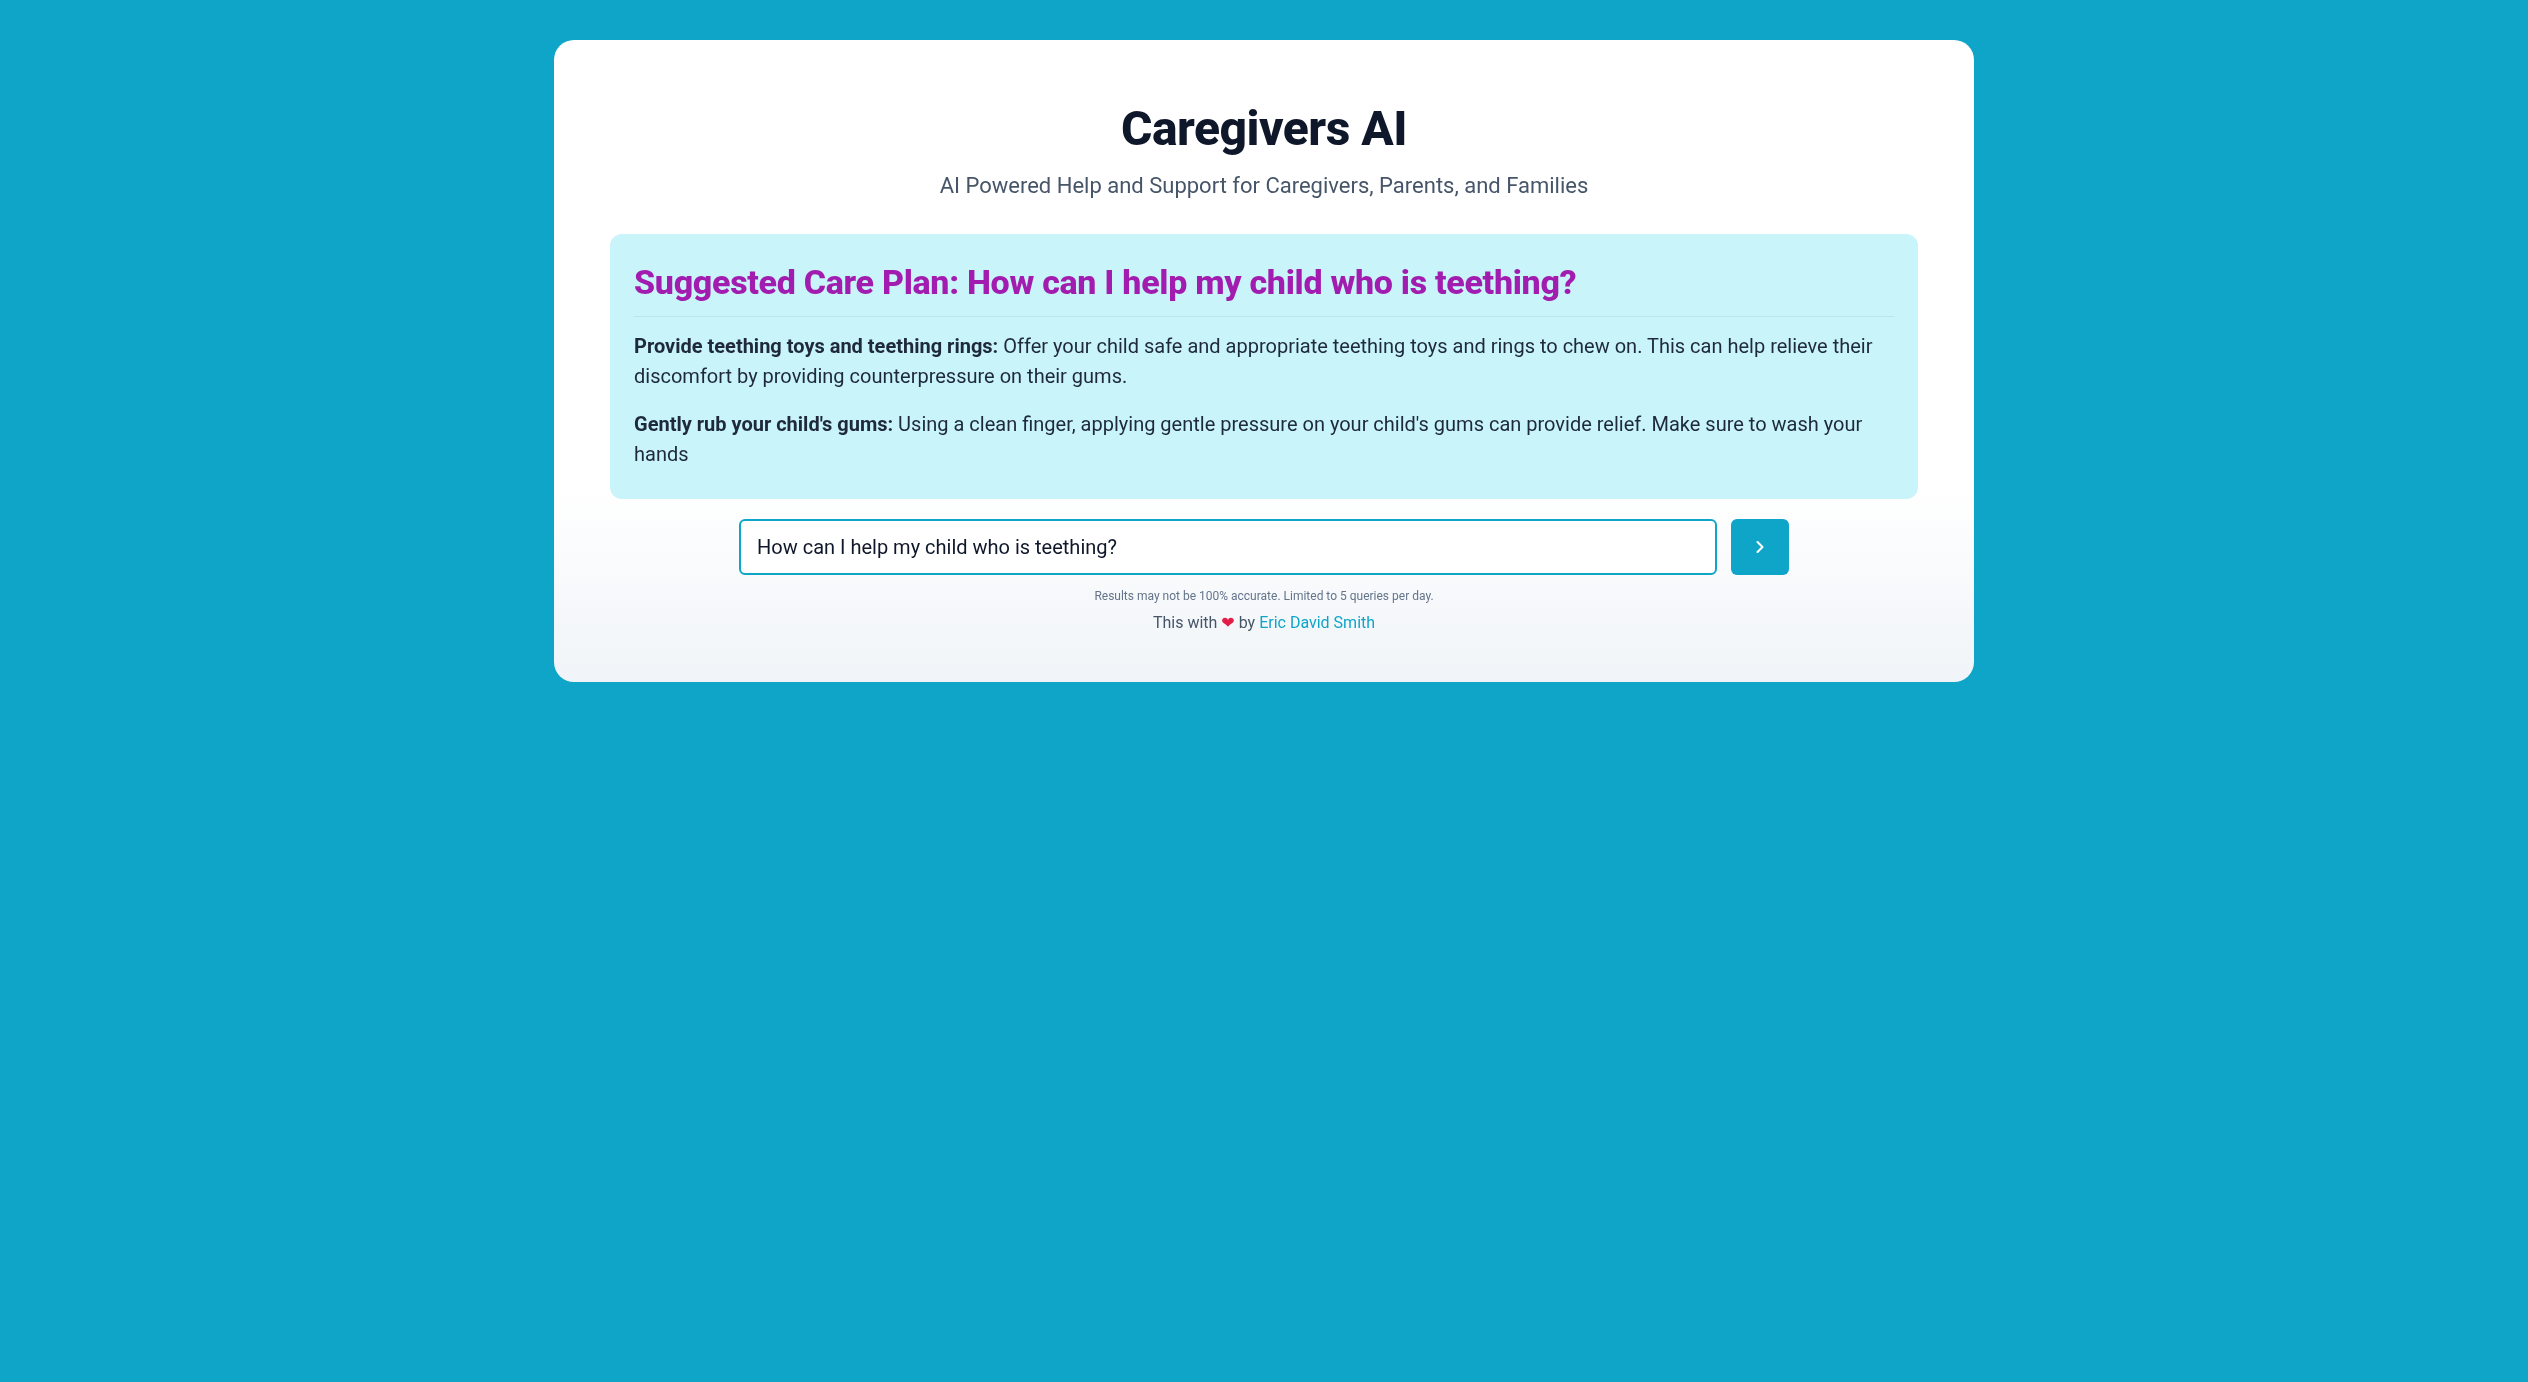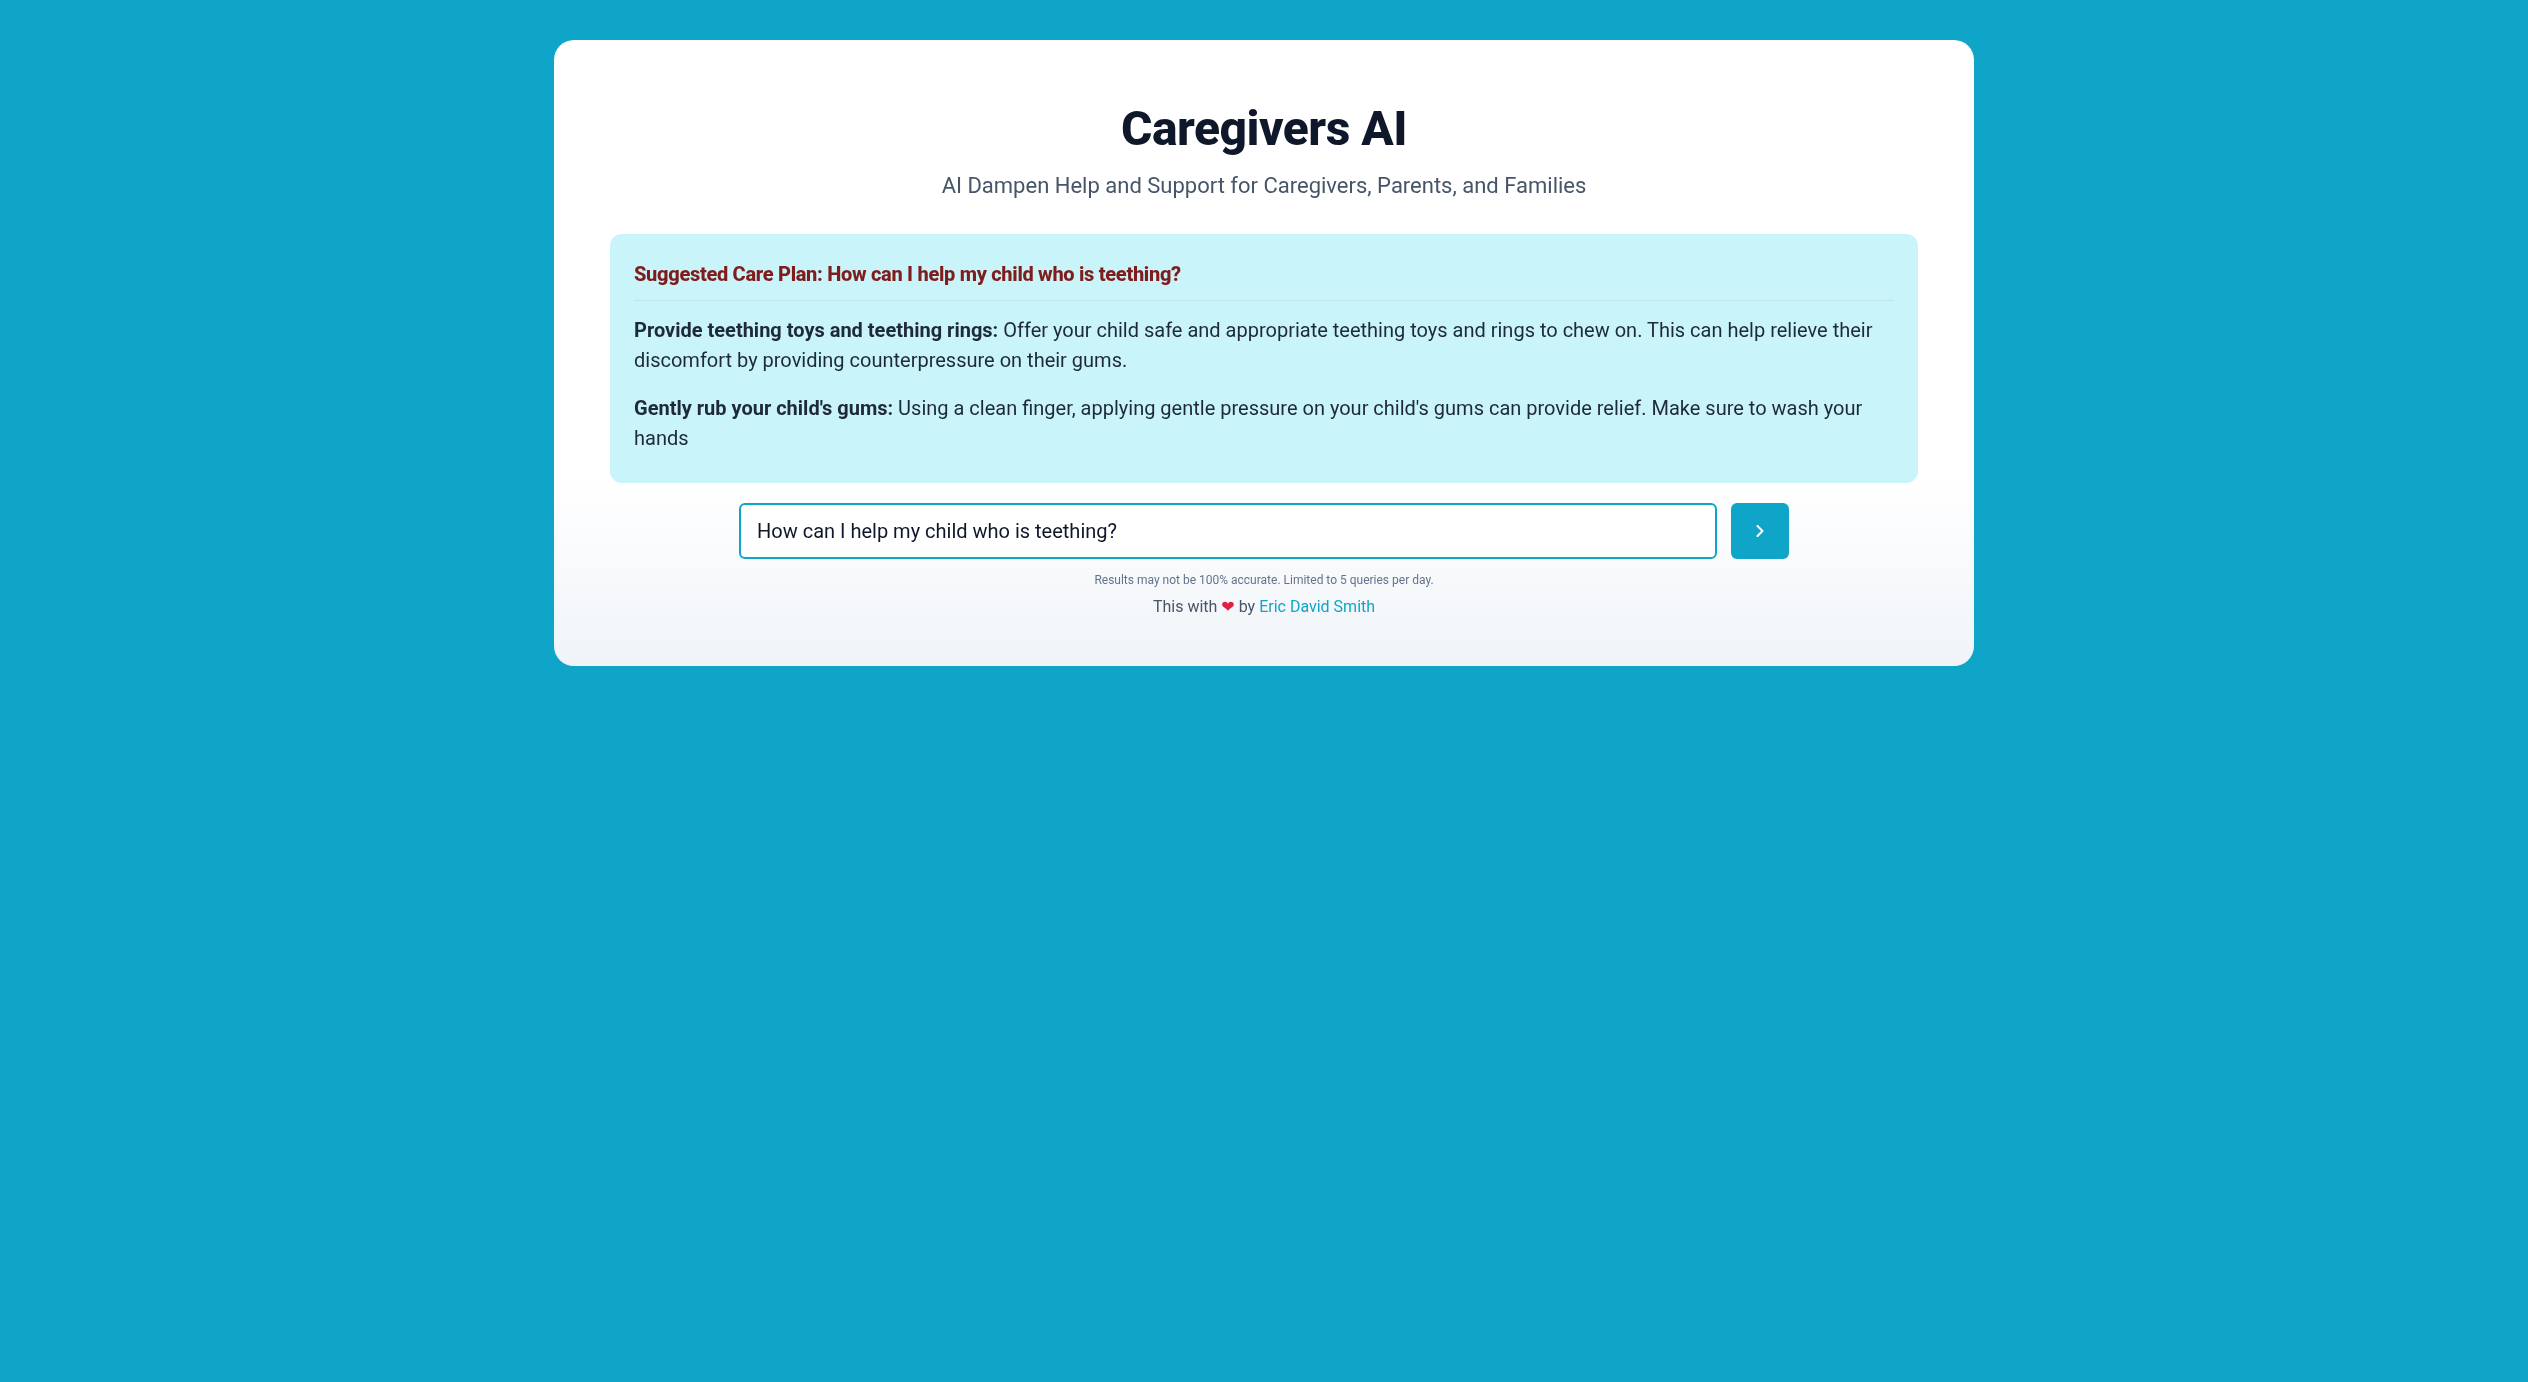--- a/index.html
+++ b/index.html
@@ -43,23 +43,23 @@
     }
 
     .result-panel {
       background: #c9f4f9;
       border-radius: 12px;
       padding: 28px 24px 30px 24px;
       margin: 0 auto 20px auto;
     }
 
     .result-heading {
-      font-size: 20px;
+      font-size: 34px;
       font-weight: 800;
-      color: #7f1d1d;
+      color: #a21caf;
       margin-bottom: 14px;
       letter-spacing: -0.3px;
     }
 
     .result-text {
       border-top: 1px solid rgba(0,0,0,0.06);
       padding-top: 14px;
     }
 
     .result-text p {
@@ -137,21 +137,21 @@
       color: #0ea5c9;
       text-decoration: none;
     }
   </style>
 </head>
 <body>
 
 <div class="card">
 
   <h1 class="page-title">Caregivers AI</h1>
-  <p class="subtitle">AI Dampen Help and Support for Caregivers, Parents, and Families</p>
+  <p class="subtitle">AI Powered Help and Support for Caregivers, Parents, and Families</p>
 
   <div class="result-panel">
     <h2 class="result-heading">
       <span>Suggested Care Plan: </span><span>How can I help my child who is teething?</span>
     </h2>
     <div class="result-text">
       <p>
         <strong>Provide teething toys and teething rings: </strong><span>Offer your child safe and appropriate teething toys and rings to chew on. This can help relieve their discomfort by providing counterpressure on their gums.</span>
       </p>
       <p>

